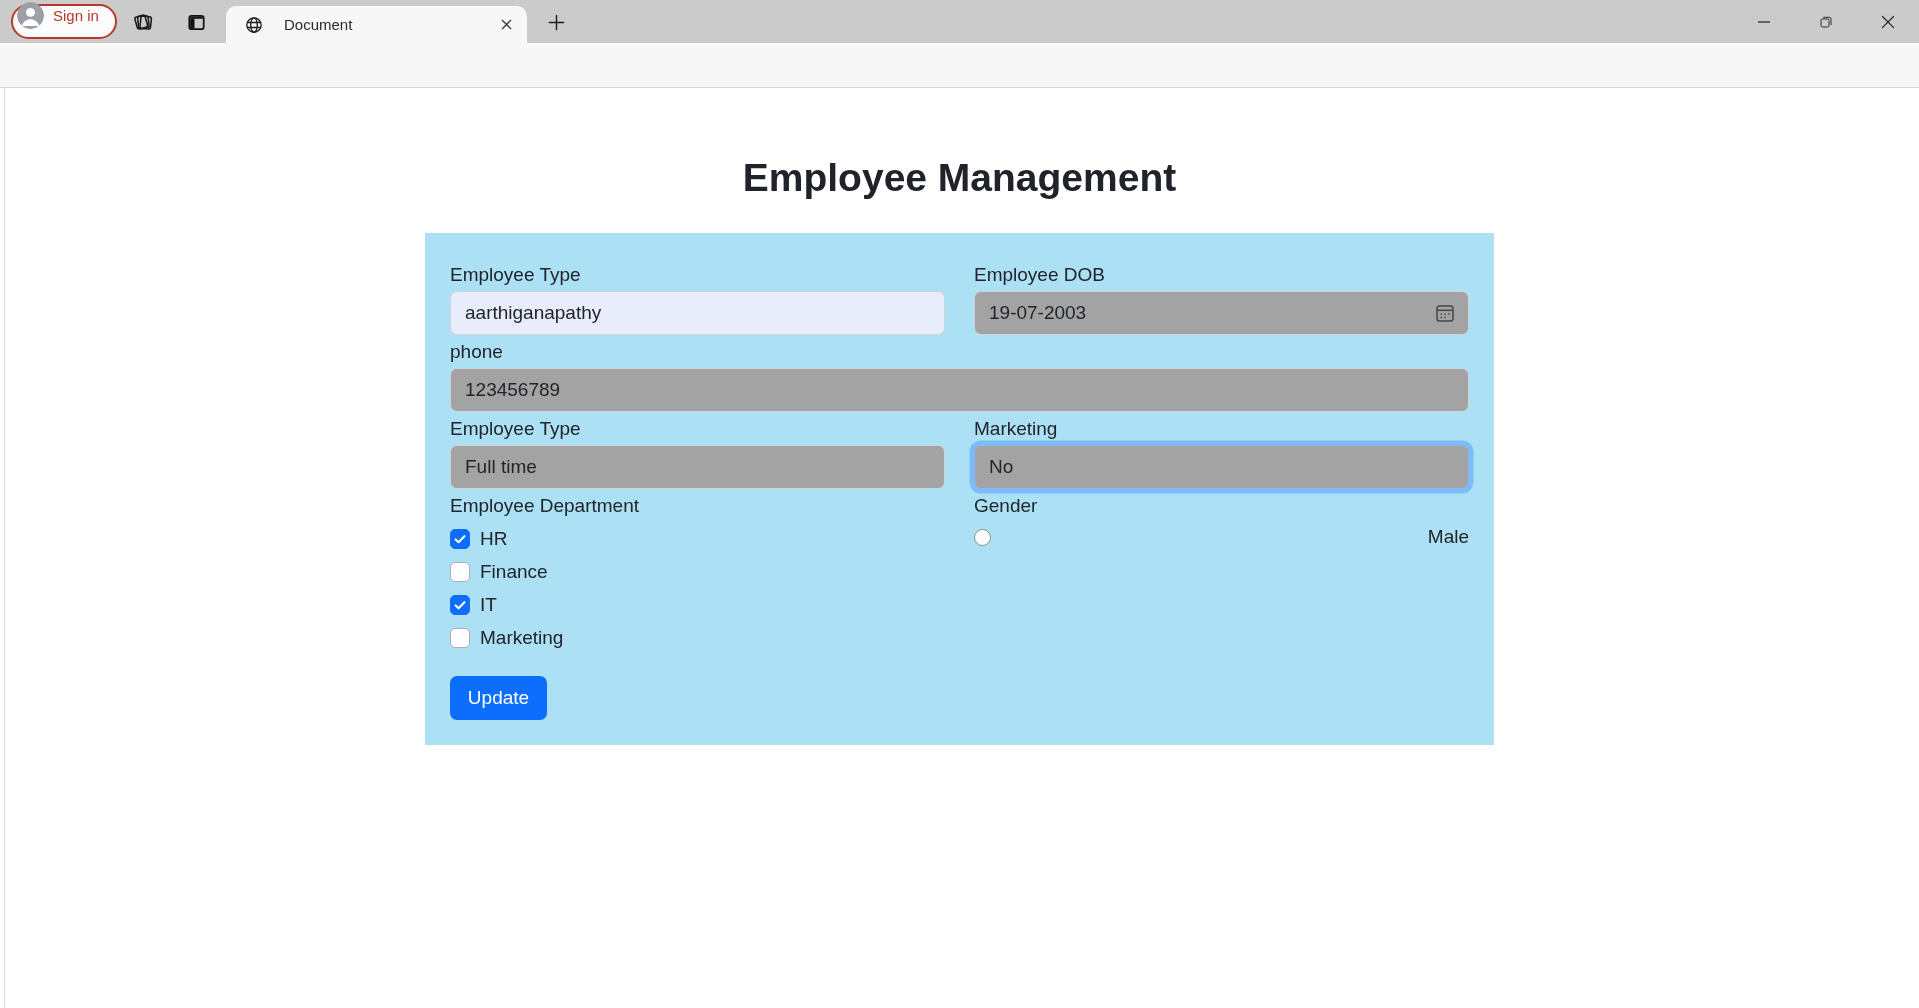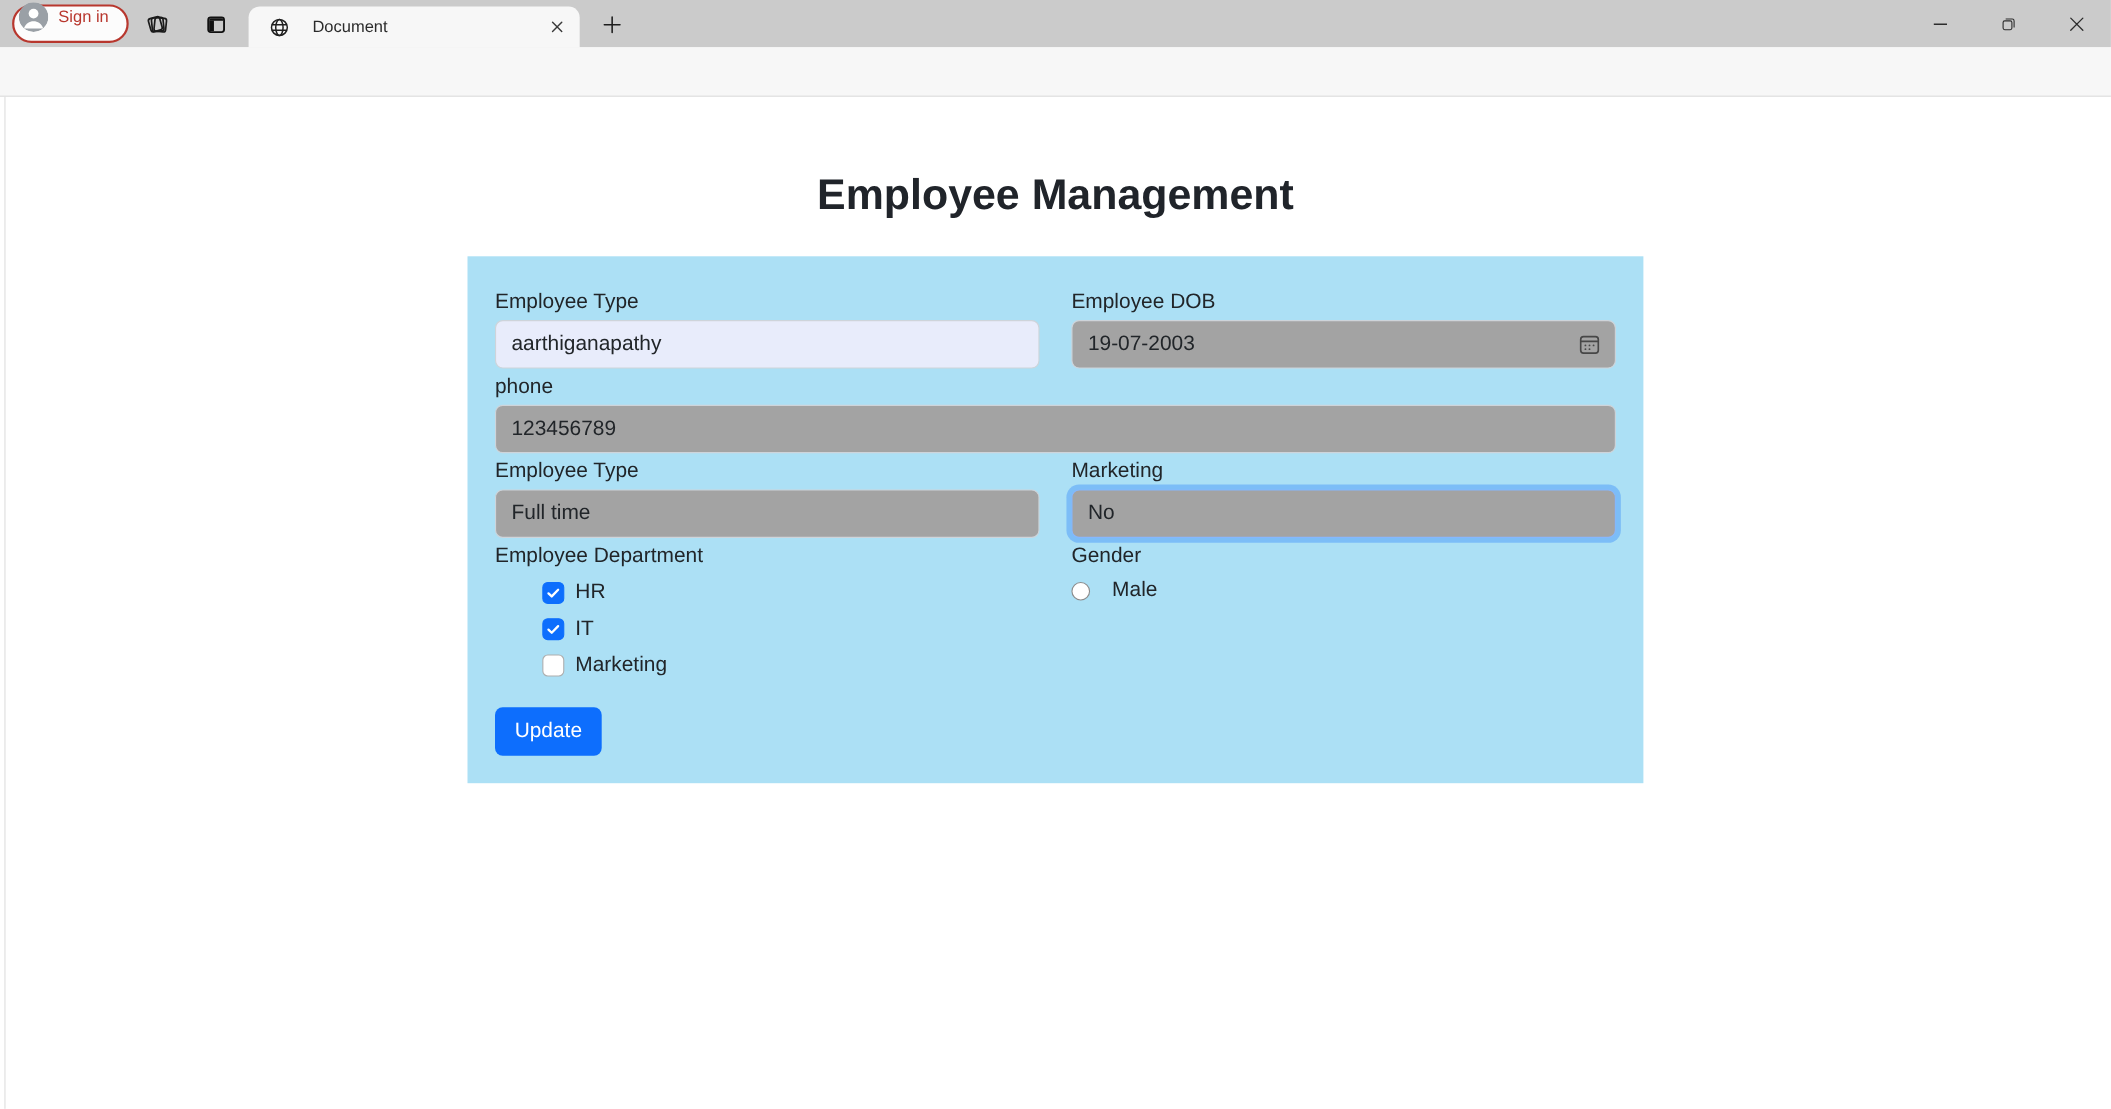--- a/index.html
+++ b/index.html
@@ -52,29 +52,29 @@
   .tinput { width:100%; height:44px; border:1px solid #ced4da; border-radius:7px;
     background:#a3a3a3; font-size:19px; color:#212529; padding:0 14px;
     font-family:inherit; outline:none; }
   .autofill { background:var(--autofill_bg,#e8ecfb); }
   .focused { border:1px solid var(--focus_border,#86b7fe);
     box-shadow:0 0 0 4.5px rgba(13,110,253,.3); }
   .input-wrap { position:relative; }
   .input-wrap .cal { position:absolute; right:13px; top:11px; }
 
   .check-row { display:flex; align-items:center; gap:10px; height:33px;
-    font-size:19px; color:#212529;margin-left:43px; }
+    font-size:19px; color:#212529; }
   .checkbox { width:20px; height:20px; border:1px solid #aeaeae; border-radius:5px;
     background:#fff; display:flex; align-items:center; justify-content:center; }
   .checkbox svg { display:none; }
   .checkbox.on { background:var(--accent,#0d6efd); border-color:var(--accent,#0d6efd); }
   .checkbox.on svg { display:block; }
 
-  .radio-row { display:flex; align-items:center; gap:20px; height:30px;
-    font-size:19px; color:#212529; }
+  .radio-row { display:flex; align-items:center; gap:9px; height:30px;
+    font-size:19px; color:#212529;justify-content:space-between; }
   .radio { width:17px; height:17px; border:1.5px solid #8b8b8b; border-radius:50%;
     background:#fff; position:relative; }
   .radio.on::after { content:""; position:absolute; inset:2.5px; border-radius:50%;
     background:#3d3d3d; }
 
   .update-btn { margin-top:22px; width:97px; height:44px; border:none; border-radius:7px;
     background:var(--accent,#0d6efd); color:#fff; font-size:19px; font-family:inherit;
     cursor:pointer; }
 
   .copilot { width:23px; height:23px; border-radius:50%;
@@ -256,20 +256,26 @@
 
         <div class="check-row">
           <span class="checkbox on">
             <svg viewBox="0 0 20 20" width="16" height="16">
                 <polyline points="4.5,10.5 8.2,14 15.5,6.5" fill="none" stroke="#fff" stroke-width="2.6" stroke-linecap="round" stroke-linejoin="round"></polyline>
               </svg>
           </span>
           <span>HR</span>
         </div>
 
+        <div class="check-row">
+          <span class="checkbox">
+            
+          </span>
+          <span>Finance</span>
+        </div>
 
         <div class="check-row">
           <span class="checkbox on">
             <svg viewBox="0 0 20 20" width="16" height="16">
                 <polyline points="4.5,10.5 8.2,14 15.5,6.5" fill="none" stroke="#fff" stroke-width="2.6" stroke-linecap="round" stroke-linejoin="round"></polyline>
               </svg>
           </span>
           <span>IT</span>
         </div>
 

